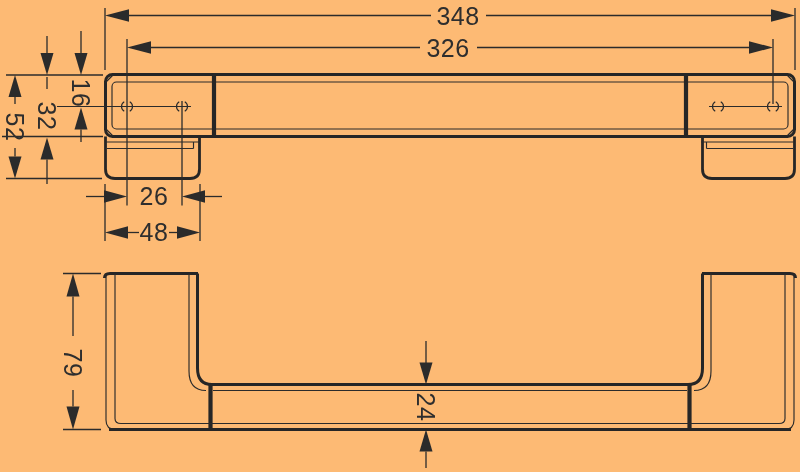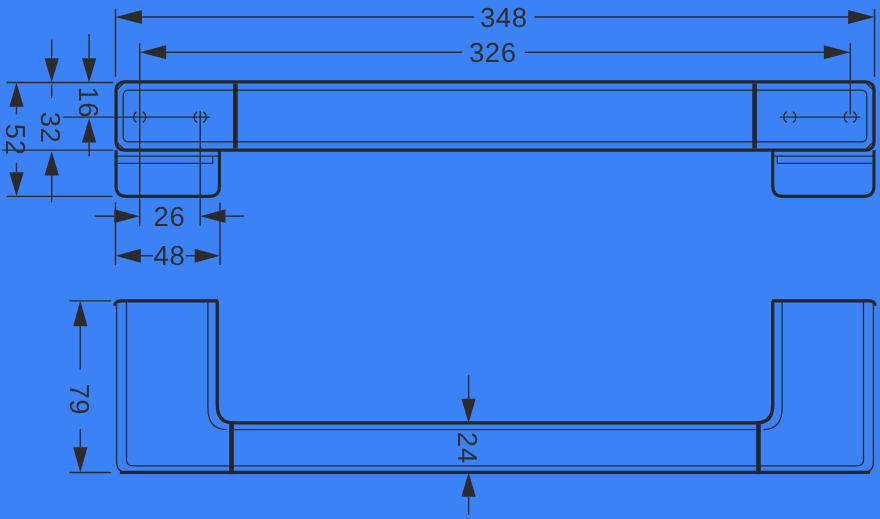--- a/index.html
+++ b/index.html
@@ -1,16 +1,16 @@
 <!DOCTYPE html>
 <html><head>
 <meta charset="utf-8">
 <style>
   html,body{margin:0;padding:0;background:#ffffff;}
-  .stage{position:relative;width:800px;height:472px;background:#3b82f6;overflow:hidden;}
+  .stage{position:relative;width:800px;height:472px;background:#fdba74;overflow:hidden;}
   svg{display:block;}
   .outline{stroke:#262626;stroke-width:3;fill:none;stroke-linecap:butt;}
   .outline2{stroke:#262626;stroke-width:2.8;fill:none;}
   .joint{stroke:#262626;stroke-width:4.2;fill:none;}
   .thin{stroke:#2b2b2b;stroke-width:1.15;fill:none;}
   .dim{stroke:#2b2b2b;stroke-width:1.3;fill:none;}
   .arr{fill:#2b2b2b;stroke:none;}
   .dimtxt{font-family:"Liberation Sans","DejaVu Sans",sans-serif;font-size:25px;fill:#2e2e2e;letter-spacing:0.5px;}
 </style>
 </head>

